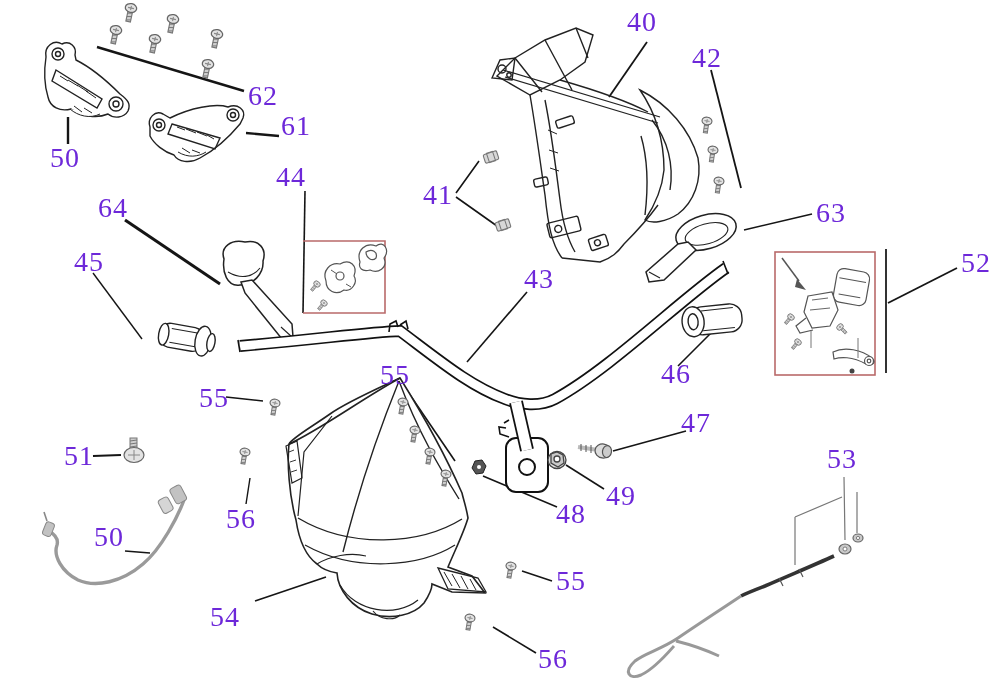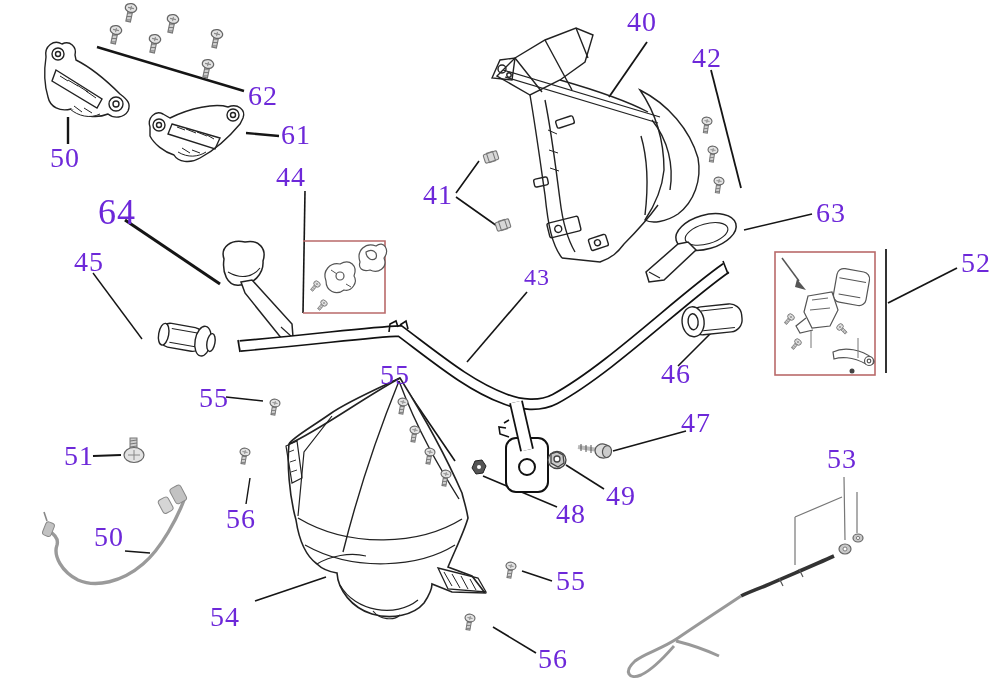--- a/index.html
+++ b/index.html
@@ -294,28 +294,28 @@
     <ellipse cx="858" cy="538" rx="5" ry="4" fill="#c9c9c9" stroke="#666" stroke-width="1.2"></ellipse>
     <circle cx="858" cy="538" r="1.6" fill="#fff" stroke="#666" stroke-width="0.8"></circle>
   </g>
 </svg>
 
 <div style="position:absolute;left:0;top:0;width:100%;height:100%;">
       <div class="callout" style="left: 627px; top: 8px; font-size: 28px;">40</div>
       <div class="callout" style="left: 692px; top: 44px; font-size: 28px;">42</div>
       <div class="callout" style="left: 248px; top: 82px; font-size: 28px;">62</div>
       <div class="callout" style="left: 50px; top: 144px; font-size: 28px;">50</div>
-      <div class="callout" style="left: 281px; top: 121px; font-size: 28px;">61</div>
+      <div class="callout" style="left: 281px; top: 112px; font-size: 28px;">61</div>
       <div class="callout" style="left: 276px; top: 163px; font-size: 28px; text-align: right;">44</div>
       <div class="callout" style="left: 423px; top: 181px; font-size: 28px;">41</div>
-      <div class="callout" style="left: 98px; top: 194px; font-size: 36px;">64</div>
+      <div class="callout" style="left: 98px; top: 194px; font-size: 28px;">64</div>
       <div class="callout" style="left: 74px; top: 248px; font-size: 28px;">45</div>
       <div class="callout" style="left: 816px; top: 199px; font-size: 28px;">63</div>
       <div class="callout" style="left: 961px; top: 249px; font-size: 28px;">52</div>
-      <div class="callout" style="left: 524px; top: 265px; font-size: 24px;">43</div>
+      <div class="callout" style="left: 524px; top: 265px; font-size: 28px;">43</div>
       <div class="callout" style="left: 661px; top: 360px; font-size: 28px;">46</div>
       <div class="callout" style="left: 199px; top: 384px; font-size: 28px;">55</div>
       <div class="callout" style="left: 380px; top: 361px; font-size: 28px;">55</div>
       <div class="callout" style="left: 64px; top: 442px; font-size: 28px;">51</div>
       <div class="callout" style="left: 681px; top: 409px; font-size: 28px;">47</div>
       <div class="callout" style="left: 827px; top: 445px; font-size: 28px;">53</div>
       <div class="callout" style="left: 606px; top: 482px; font-size: 28px;">49</div>
       <div class="callout" style="left: 556px; top: 500px; font-size: 28px;">48</div>
       <div class="callout" style="left: 94px; top: 523px; font-size: 28px;">50</div>
       <div class="callout" style="left: 226px; top: 505px; font-size: 28px;">56</div>

